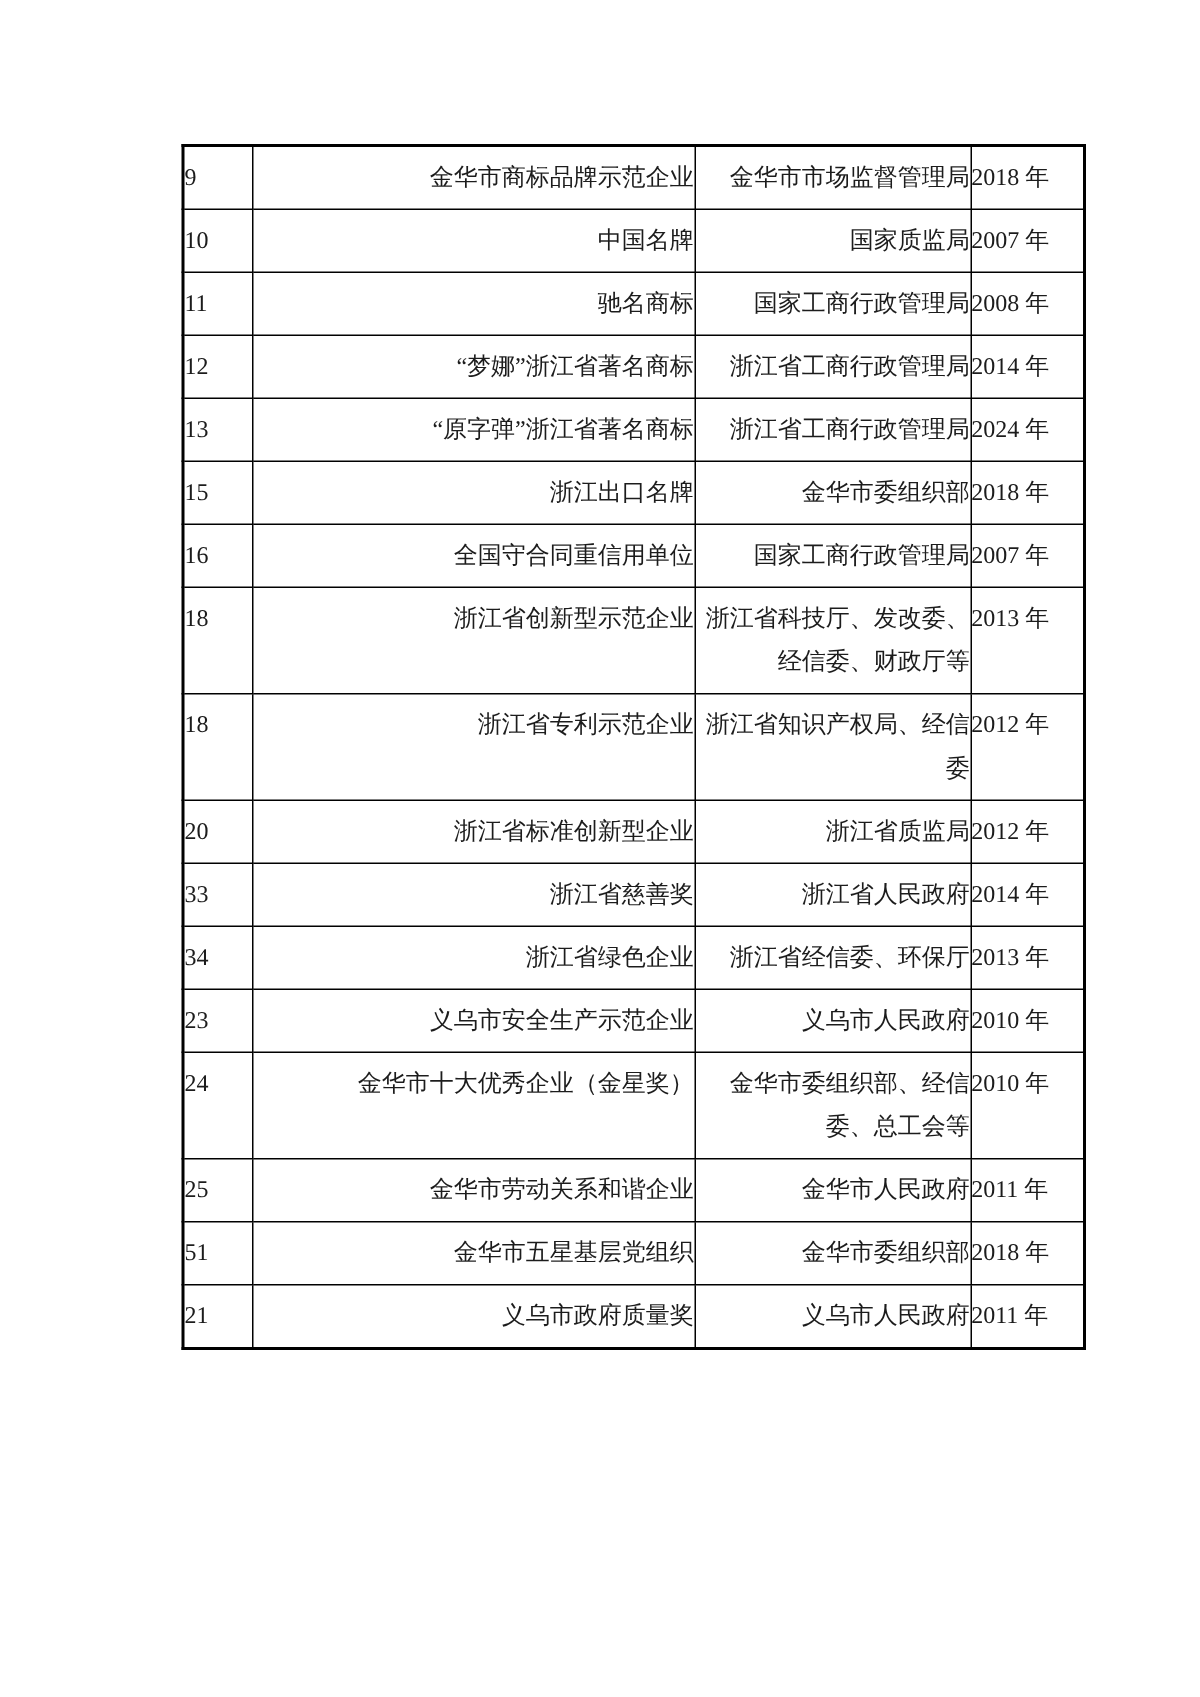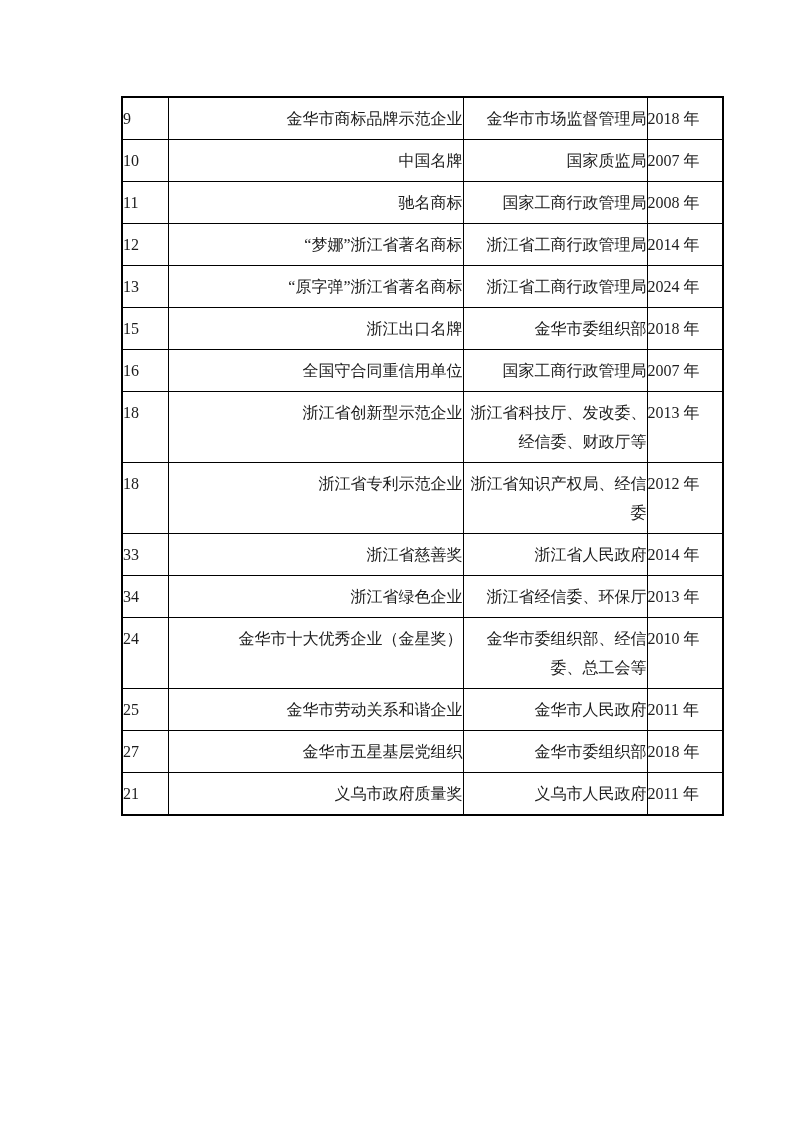--- a/index.html
+++ b/index.html
@@ -127,53 +127,65 @@
     <td class="c-year">2013 年</td>
   </tr>
 
   <tr>
     <td class="c-no">18</td>
     <td class="c-name">浙江省专利示范企业</td>
     <td class="c-issuer">浙江省知识产权局、经信委</td>
     <td class="c-year">2012 年</td>
   </tr>
 
+  <tr>
+    <td class="c-no">20</td>
+    <td class="c-name">浙江省标准创新型企业</td>
+    <td class="c-issuer">浙江省质监局</td>
+    <td class="c-year">2012 年</td>
+  </tr>
 
   <tr>
     <td class="c-no">33</td>
     <td class="c-name">浙江省慈善奖</td>
     <td class="c-issuer">浙江省人民政府</td>
     <td class="c-year">2014 年</td>
   </tr>
 
   <tr>
     <td class="c-no">34</td>
     <td class="c-name">浙江省绿色企业</td>
     <td class="c-issuer">浙江省经信委、环保厅</td>
     <td class="c-year">2013 年</td>
   </tr>
 
+  <tr>
+    <td class="c-no">23</td>
+    <td class="c-name">义乌市安全生产示范企业</td>
+    <td class="c-issuer">义乌市人民政府</td>
+    <td class="c-year">2010 年</td>
+  </tr>
 
   <tr>
     <td class="c-no">24</td>
     <td class="c-name">金华市十大优秀企业（金星奖）</td>
     <td class="c-issuer">金华市委组织部、经信委、总工会等</td>
     <td class="c-year">2010 年</td>
   </tr>
 
   <tr>
     <td class="c-no">25</td>
     <td class="c-name">金华市劳动关系和谐企业</td>
     <td class="c-issuer">金华市人民政府</td>
     <td class="c-year">2011 年</td>
   </tr>
 
 
   <tr>
-    <td class="c-no">27</td>
+    <td class="c-no">51</td>
     <td class="c-name">金华市五星基层党组织</td>
     <td class="c-issuer">金华市委组织部</td>
     <td class="c-year">2018 年</td>
   </tr>
 
   <tr>
     <td class="c-no">21</td>
     <td class="c-name">义乌市政府质量奖</td>
     <td class="c-issuer">义乌市人民政府</td>
     <td class="c-year">2011 年</td>

